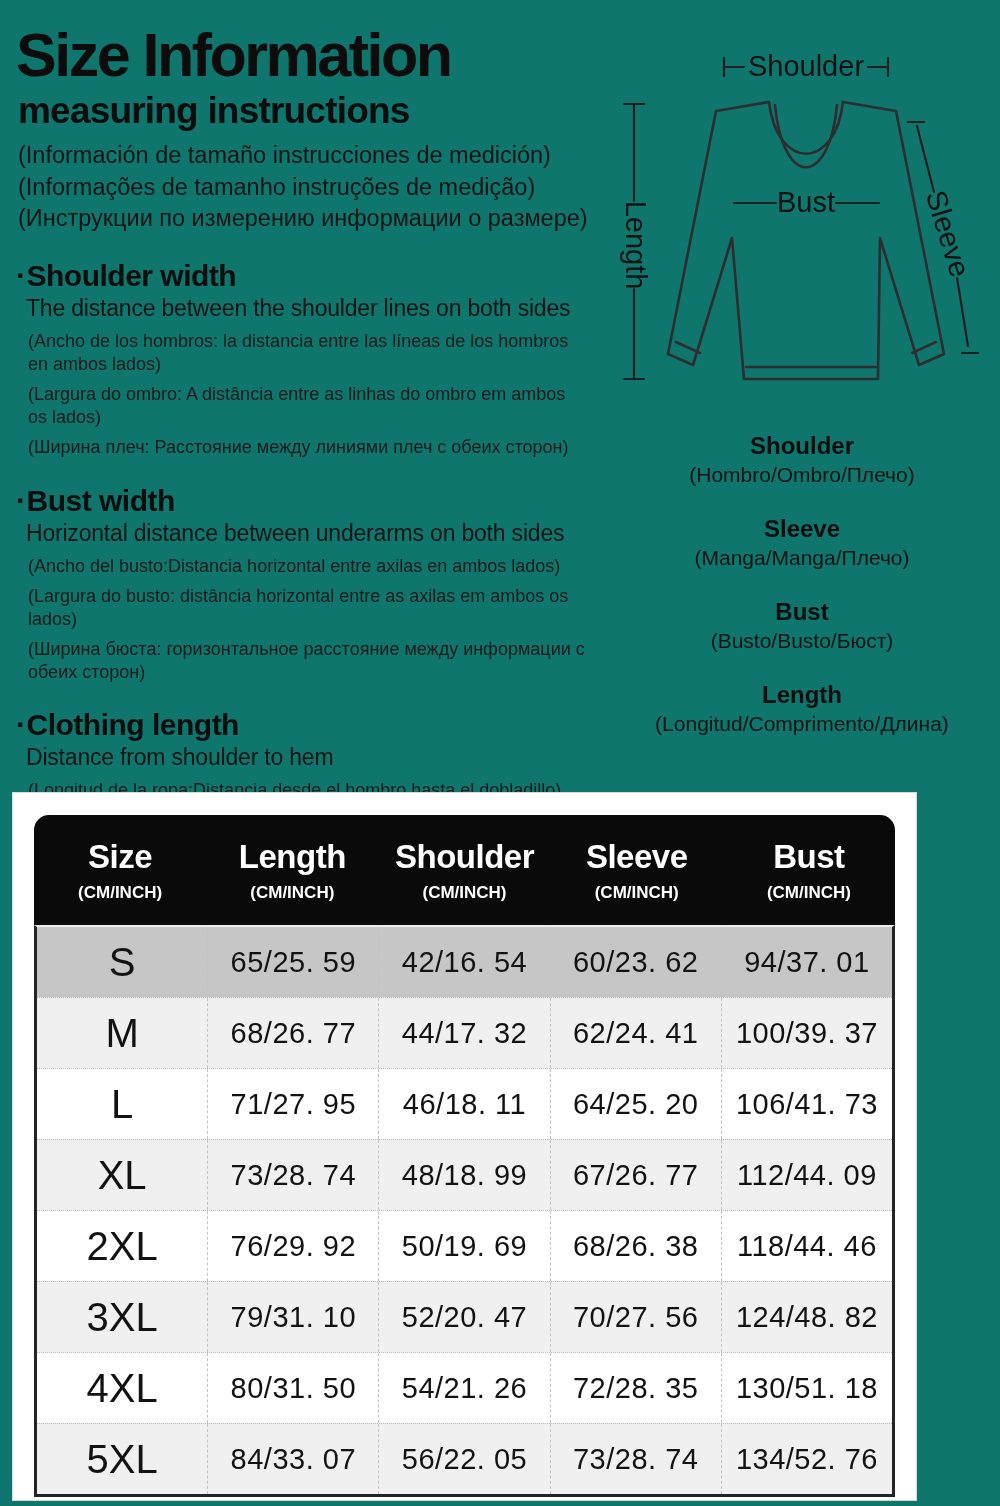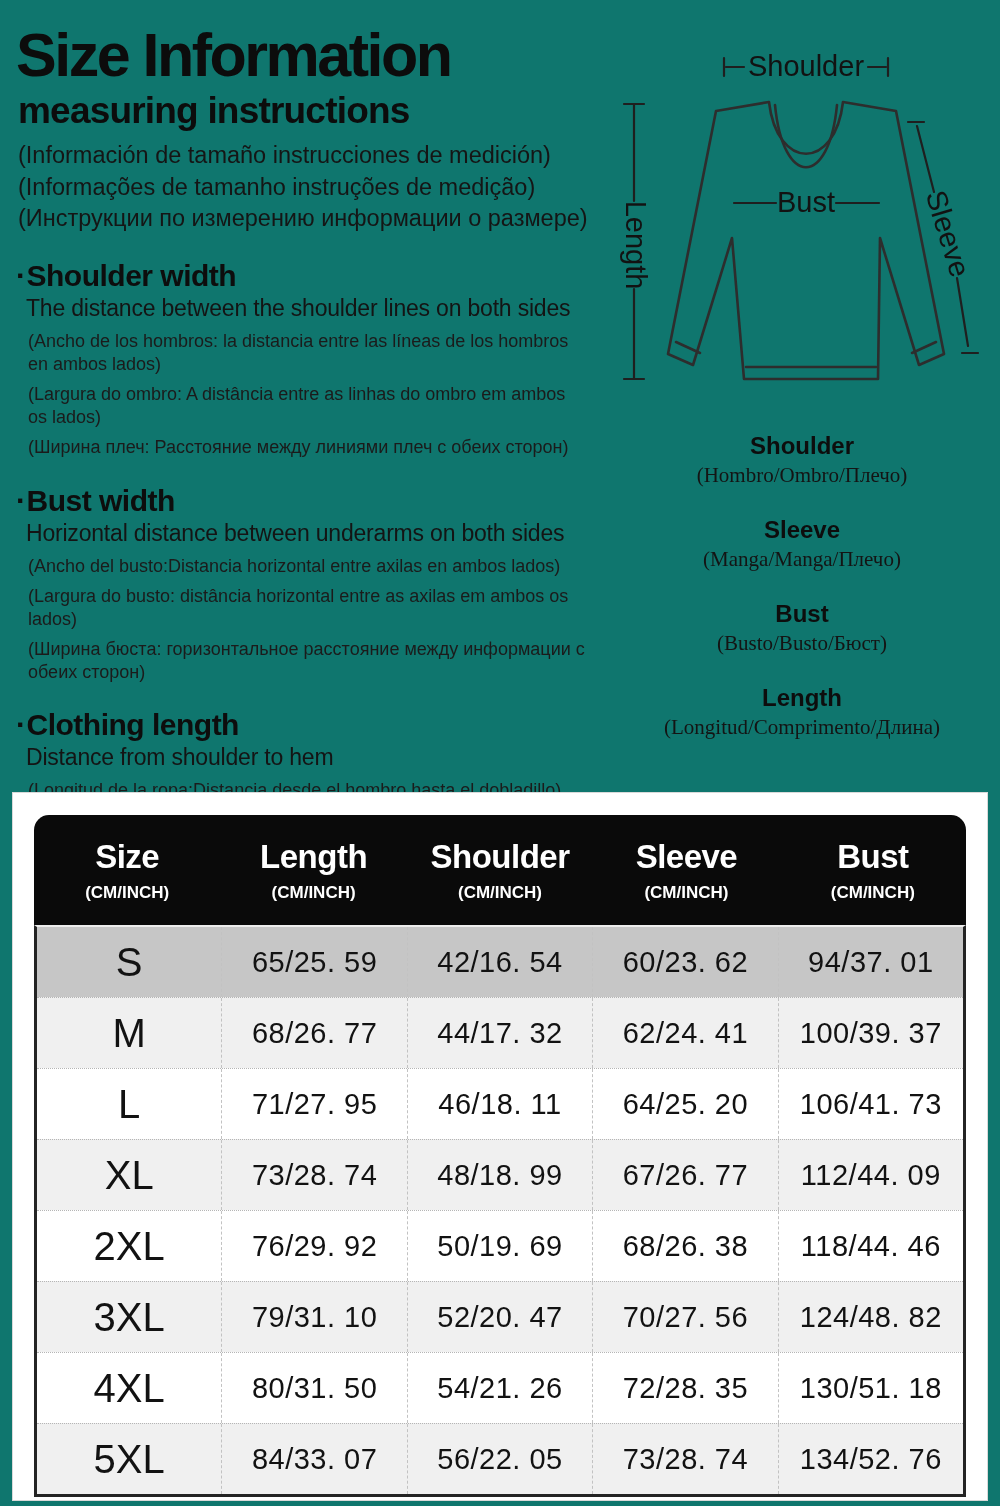--- a/index.html
+++ b/index.html
@@ -18,24 +18,24 @@
   .bullet { margin-right:1px; }
   .sec-desc { font-size:23px; margin:2px 0 8px 10px; color:#141414; letter-spacing:-0.2px; }
   .sec-trans p { font-size:18px; line-height:1.25; margin:0 0 8px 12px; color:#1b1b1b; max-width:560px; }
   
   .diagram { position:absolute; left:596px; top:16px; }
   .diagram text { font-family:"Liberation Sans", sans-serif; fill:#121212; }
   
   .legend { position:absolute; left:612px; top:432px; width:380px; text-align:center; }
   .legend-item { margin-bottom:28px; }
   .legend-name { font-size:24px; font-weight:700; margin-bottom:3px; color:#0d0d0d; }
-  .legend-trans { font-size:21px; color:#141414;font-family:Liberation Serif, serif; }
+  .legend-trans { font-size:21px; color:#141414; }
   
   .table-outer {
-    position:absolute; left:12px; top:792px; width:976px; height:709px;
+    position:absolute; left:12px; top:792px; width:905px; height:709px;
     border:1px solid #d9d9d9; box-sizing:border-box; background:#fff;
     padding:22px 21px 0 21px;
   }
   .thead { height:110px; background:#0a0a0a; border-radius:15px 15px 0 0;
            display:flex; align-items:center; }
   .th { flex:1; text-align:center; color:#ffffff; }
   .th-label { font-size:33px; font-weight:700; letter-spacing:-0.5px; }
   .th-unit  { font-size:17px; font-weight:700; margin-top:7px; }
   .tbody { border:3px solid #242424; border-top:2px solid #ededed; }
   .trow { display:flex; height:70px; }

